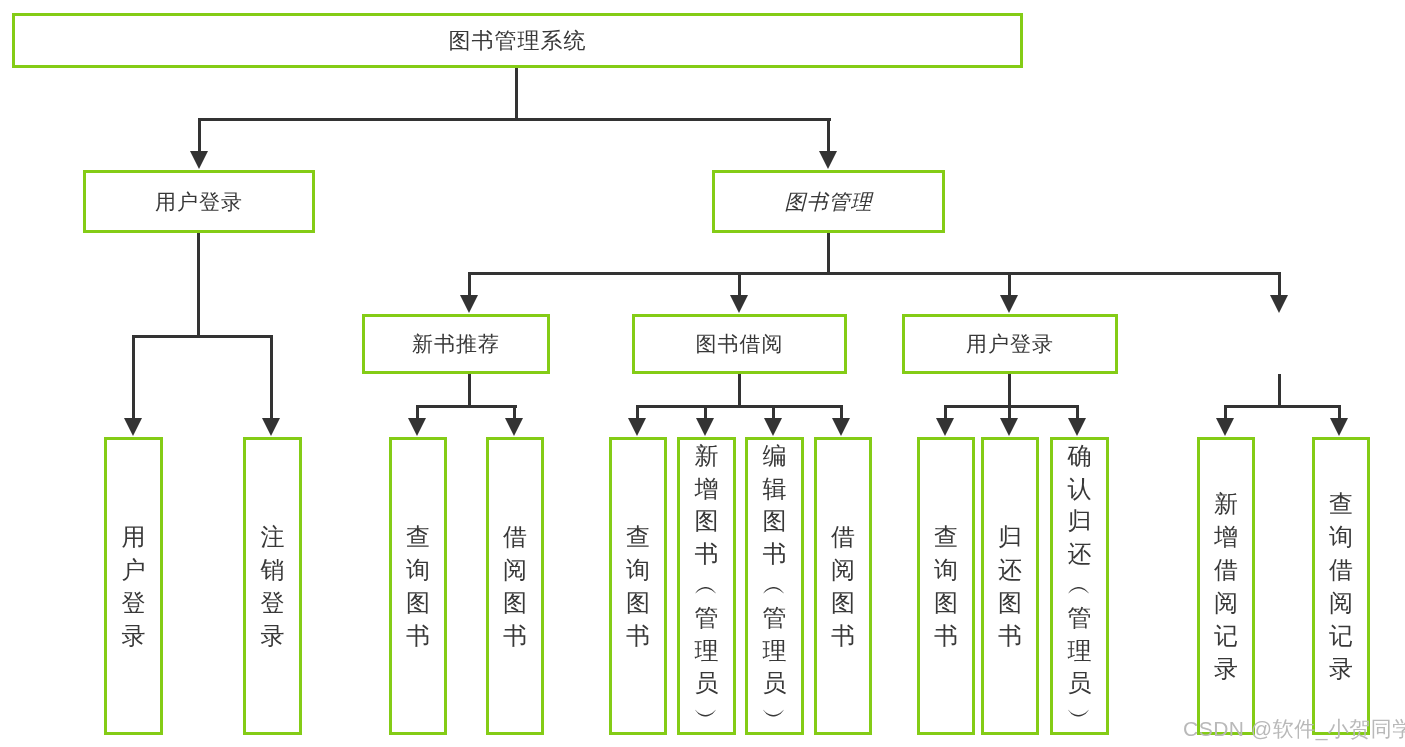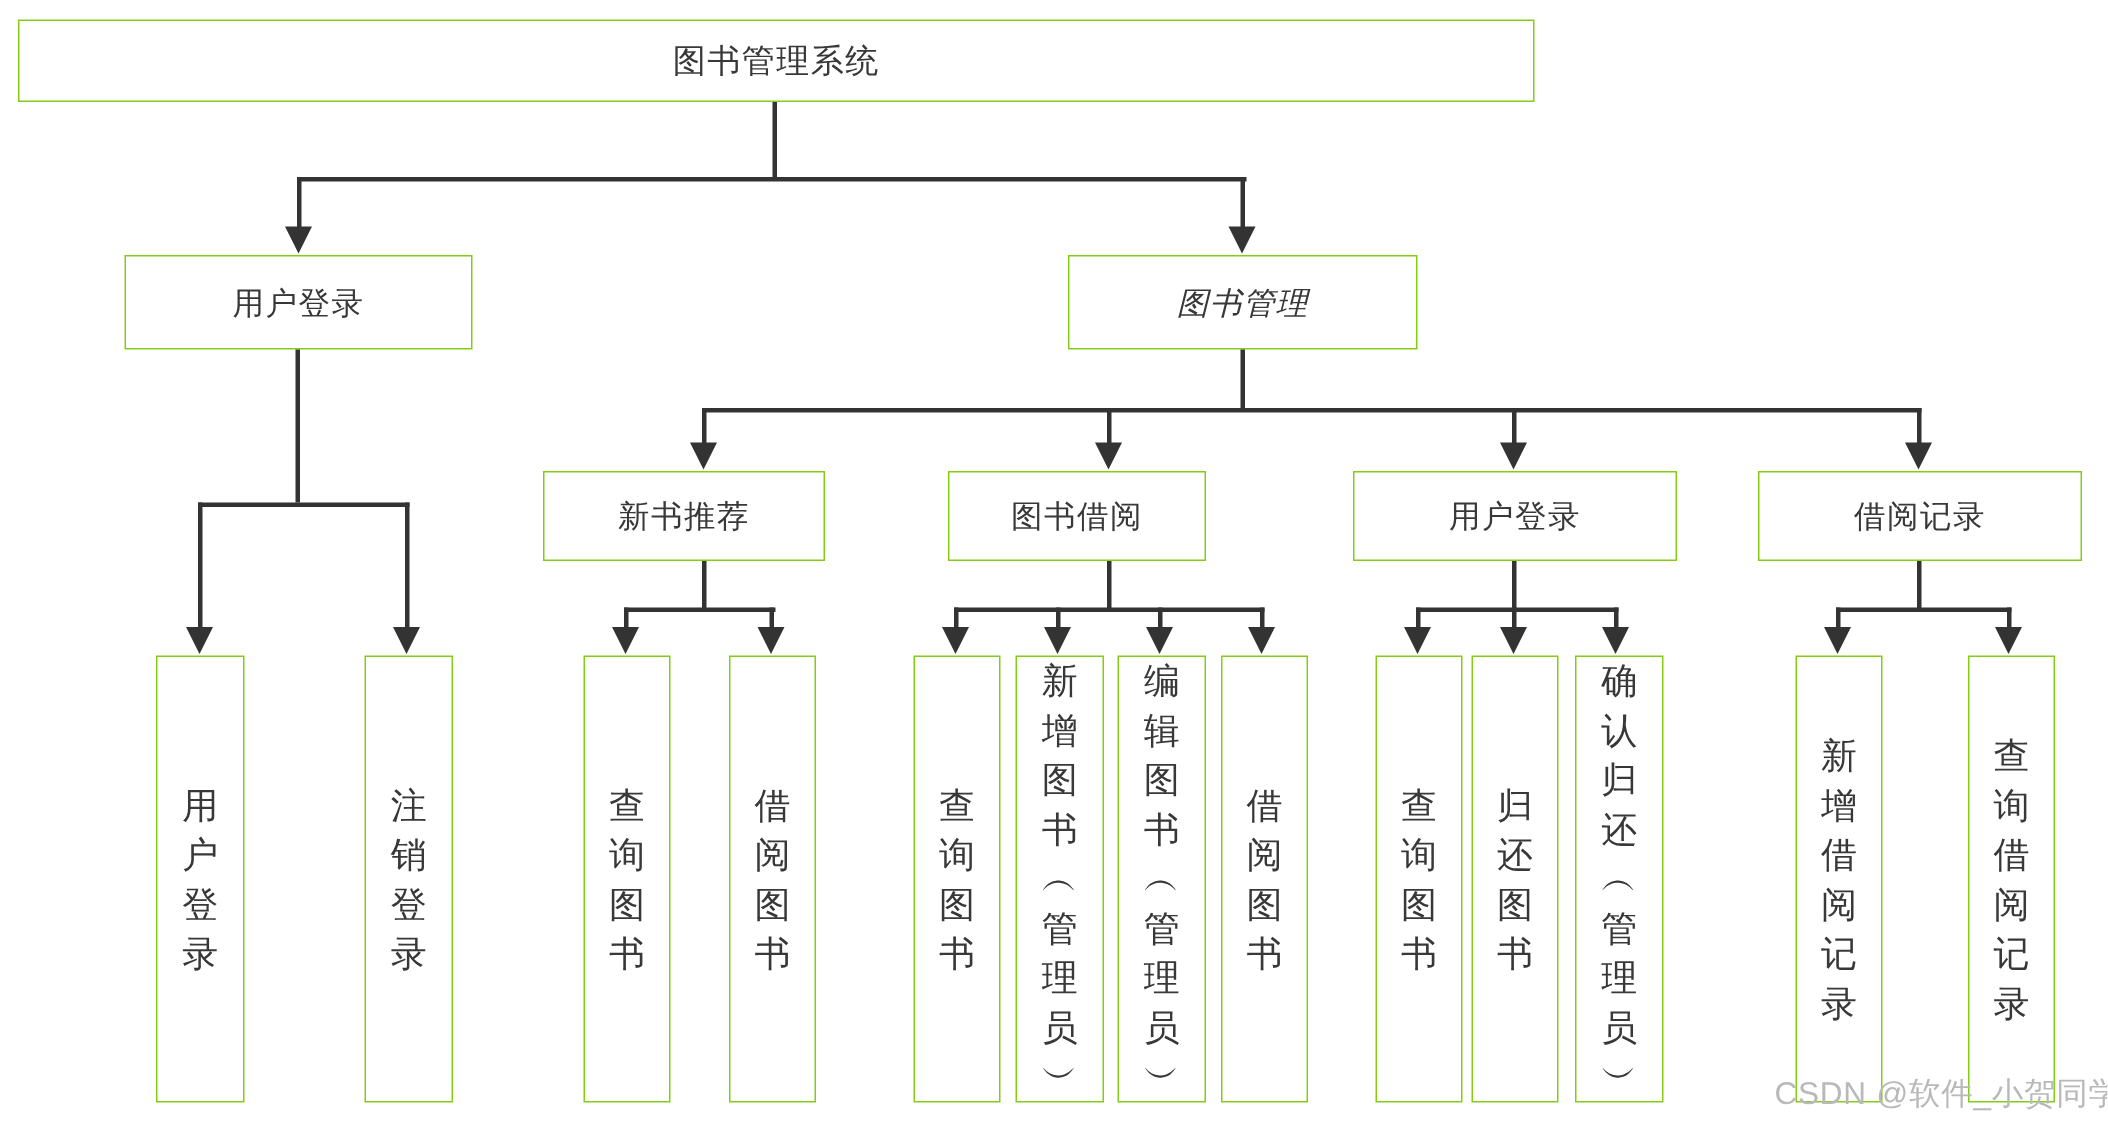--- a/index.html
+++ b/index.html
@@ -1,21 +1,21 @@
 <!DOCTYPE html>
 <html><head>
 <meta charset="utf-8">
 <style>
   html,body{margin:0;padding:0;background:#ffffff;}
   body{font-family:"Liberation Sans","DejaVu Sans",sans-serif;color:#383838;}
   #stage{position:relative;width:1405px;height:747px;background:#ffffff;overflow:hidden;}
 
   .node{
     position:absolute;box-sizing:border-box;
-    border:1px solid #84cc16;background:#ffffff;
+    border:3px solid #84cc16;background:#ffffff;
     display:flex;align-items:center;justify-content:center;
     font-size:21px;letter-spacing:1px;color:#383838;
   }
   .node.root{font-size:22px;}
   .node.leaf{
     flex-direction:column;justify-content:center;align-items:center;
     font-size:24px;letter-spacing:0;
   }
   .vchar{
     flex:0 1 33px;min-height:0;
@@ -67,23 +67,22 @@
   <div class="vline" style="left:468px;top:272px;height:26px;"></div>
   <div class="arrow" style="left:460px;top:295px;"></div>
   <div class="vline" style="left:738px;top:272px;height:26px;"></div>
   <div class="arrow" style="left:730px;top:295px;"></div>
   <div class="vline" style="left:1008px;top:272px;height:26px;"></div>
   <div class="arrow" style="left:1000px;top:295px;"></div>
   <div class="vline" style="left:1278px;top:272px;height:26px;"></div>
   <div class="arrow" style="left:1270px;top:295px;"></div>
 
   <div class="node" style="left:362px;top:314px;width:188px;height:60px;">新书推荐</div>
-  <div class="node" style="left:632px;top:314px;width:172px;height:60px;">图书借阅</div>
+  <div class="node" style="left:632px;top:314px;width:215px;height:60px;">图书借阅</div>
   <div class="node" style="left:902px;top:314px;width:216px;height:60px;">用户登录</div>
-  <div class="node" style="left:1172px;top:314px;width:216px;height:60px;">借阅记录</div>
 
   <div class="vline" style="left:468px;top:374px;height:34px;"></div>
   <div class="hline" style="left:416px;top:405px;width:101px;"></div>
   <div class="vline" style="left:416px;top:405px;height:14px;"></div>
   <div class="arrow" style="left:408px;top:418px;"></div>
   <div class="vline" style="left:513px;top:405px;height:14px;"></div>
   <div class="arrow" style="left:505px;top:418px;"></div>
 
   <div class="vline" style="left:738px;top:374px;height:34px;"></div>
   <div class="hline" style="left:636px;top:405px;width:207px;"></div>

